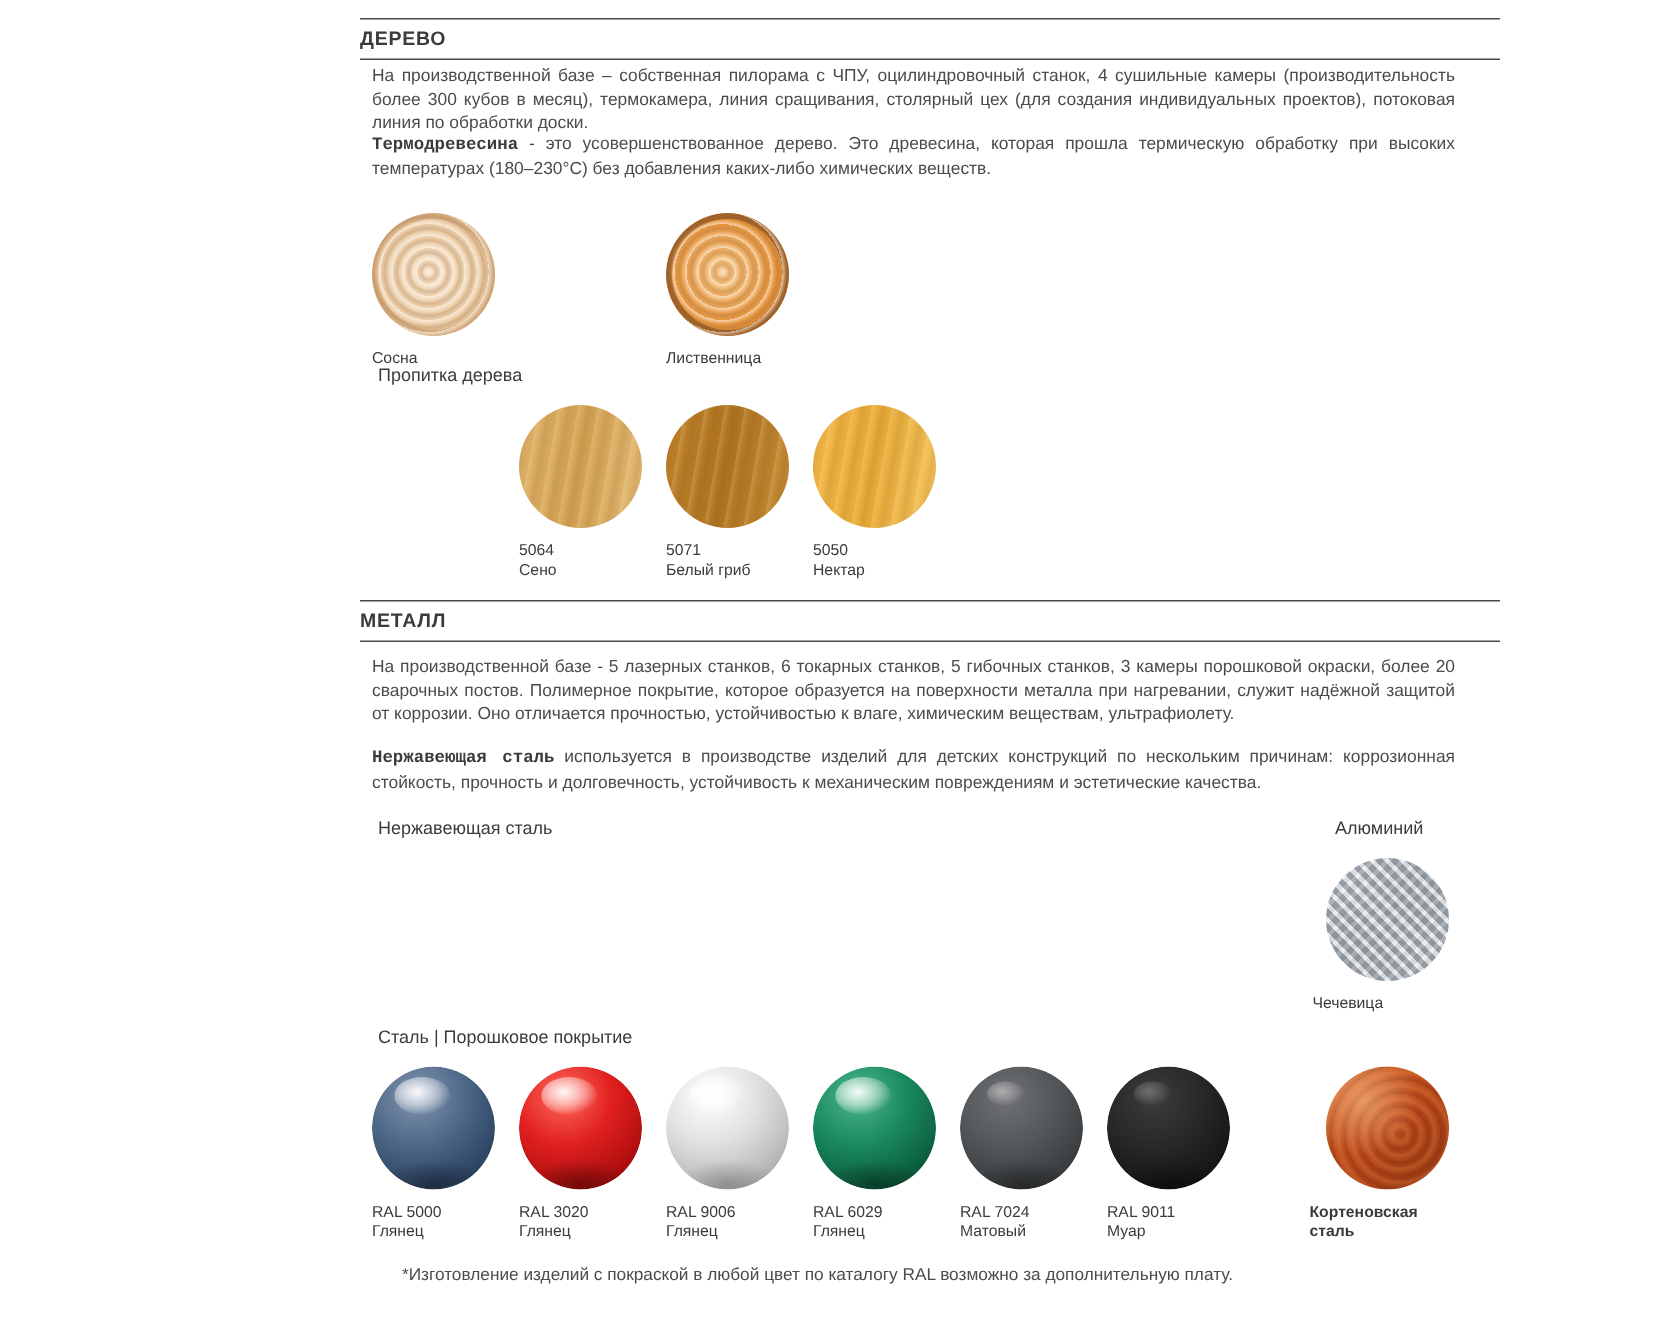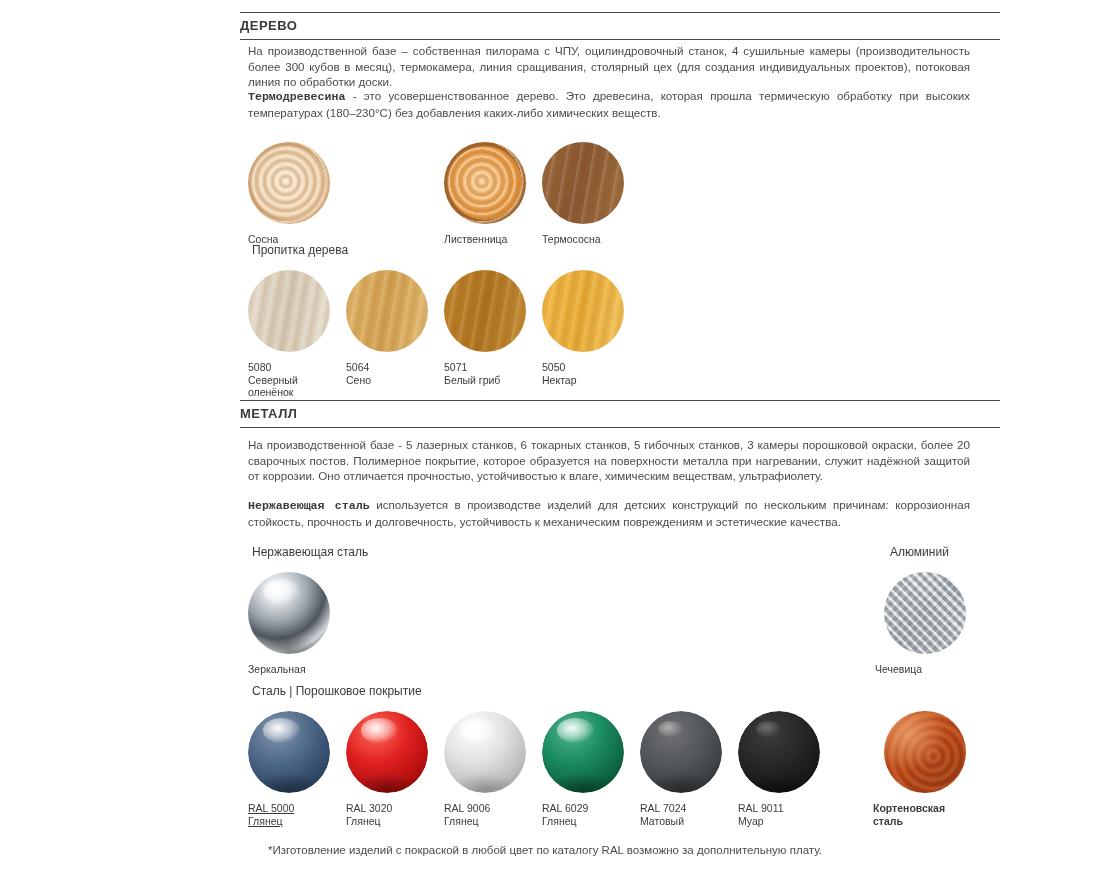--- a/index.html
+++ b/index.html
@@ -182,32 +182,23 @@
       <div class="bark" style="box-shadow: inset 0 0 0 4px rgba(200,150,100,0.5);"></div>
     </div>
     <div class="caption">Сосна</div>
   </div>
   <div class="swatch" style="left:444px;top:142px;">
     <div class="disc rings" style="background:radial-gradient(circle at 46% 48%, #f7c98c 0%, #e79740 55%, #c6762a 100%);">
       <div class="bark" style="box-shadow: inset 0 0 0 4px rgba(120,70,30,0.6);"></div>
     </div>
     <div class="caption">Лиственница</div>
   </div>
-  <div class="swatch" style="left:542px;top:142px;">
-    <div class="disc plank" style="background:linear-gradient(105deg, #9c6a3c 0%, #8a5630 45%, #a0703f 100%);"></div>
-    <div class="caption">Термососна</div>
-  </div>
 
   <div class="sublabel" style="left:252px;top:243px;">Пропитка дерева</div>
 
-  <div class="swatch" style="left:248px;top:270px;">
-    <div class="disc plank" style="background:linear-gradient(100deg,#e6dccb 0%, #d8ccb6 50%, #e9e0d1 100%);"></div>
-    <div class="caption"><span>5080</span><br><span>Северный
-оленёнок</span></div>
-  </div>
   <div class="swatch" style="left:346px;top:270px;">
     <div class="disc plank" style="background:linear-gradient(100deg,#e0b469 0%, #d3a252 50%, #e4bc74 100%);"></div>
     <div class="caption"><span>5064</span><br><span>Сено</span></div>
   </div>
   <div class="swatch" style="left:444px;top:270px;">
     <div class="disc plank" style="background:linear-gradient(100deg,#c08229 0%, #b0741f 50%, #c68c33 100%);"></div>
     <div class="caption"><span>5071</span><br><span>Белый гриб</span></div>
   </div>
   <div class="swatch" style="left:542px;top:270px;">
     <div class="disc plank" style="background:linear-gradient(100deg,#f2b845 0%, #e8ab36 50%, #f4c35c 100%);"></div>
@@ -221,41 +212,33 @@
   </div>
 
   <div class="para" style="top:437px;">На производственной базе - 5 лазерных станков, 6 токарных станков, 5 гибочных станков, 3 камеры порошковой окраски, более 20 сварочных постов. Полимерное покрытие, которое образуется на поверхности металла при нагревании, служит надёжной защитой от коррозии. Оно отличается прочностью, устойчивостью к влаге, химическим веществам, ультрафиолету.</div>
   <div class="para" style="top:497px;">
     <b>Нержавеющая сталь</b><span> используется в производстве изделий для детских конструкций по нескольким причинам: коррозионная стойкость, прочность и долговечность, устойчивость к механическим повреждениям и эстетические качества.</span>
   </div>
 
   <div class="sublabel" style="left:252px;top:545px;">Нержавеющая сталь</div>
   <div class="sublabel" style="left:890px;top:545px;">Алюминий</div>
 
-  <div class="swatch" style="left:248px;top:572px;">
-    <div class="disc" style="background:radial-gradient(circle at 35% 22%, #ffffff 0%, #e3e7ea 14%, #9aa3ab 38%, #4f565d 58%, #cfd5da 74%, #6f767c 88%, #2e3338 100%);">
-      <div class="gloss"></div>
-      <div class="shadow-bottom"></div>
-    </div>
-
-    <div class="caption">Зеркальная</div>
-  </div>
 
 
   <div class="swatch" style="left:884px;top:572px;width:82px;">
     <div class="disc" style="background:
         repeating-linear-gradient(45deg, rgba(255,255,255,0.55) 0px, rgba(255,255,255,0.55) 3px, rgba(120,128,136,0.45) 3px, rgba(120,128,136,0.45) 7px),
         repeating-linear-gradient(-45deg, rgba(255,255,255,0.35) 0px, rgba(255,255,255,0.35) 3px, rgba(120,128,136,0.30) 3px, rgba(120,128,136,0.30) 7px),
         linear-gradient(135deg,#d2d7db 0%, #a9b0b6 50%, #c6ccd1 100%);"></div>
     <div class="caption" style="width:100px;margin-left:-9px;">Чечевица</div>
   </div>
 
   <div class="sublabel" style="left:252px;top:684px;">Сталь | Порошковое покрытие</div>
 
-  <div class="swatch" style="left:248px;top:711px;text-decoration:underline;">
+  <div class="swatch" style="left:248px;top:711px;">
     <div class="disc" style="background:radial-gradient(circle at 36% 24%, #7f94ad 0%, #4d6party 0%, #445d7e 40%, #2d4considerate 55%, #24354a 100%);">
       <div class="sphere" style="background:radial-gradient(circle at 36% 24%, #8296ae 0%, #4c6687 42%, #314a68 70%, #22344a 100%);"></div>
       <div class="gloss"></div>
       <div class="shadow-bottom"></div>
     </div>
     <div class="caption"><span>RAL 5000</span><br><span>Глянец</span></div>
   </div>
 
   <div class="swatch" style="left:346px;top:711px;">
     <div class="disc">

